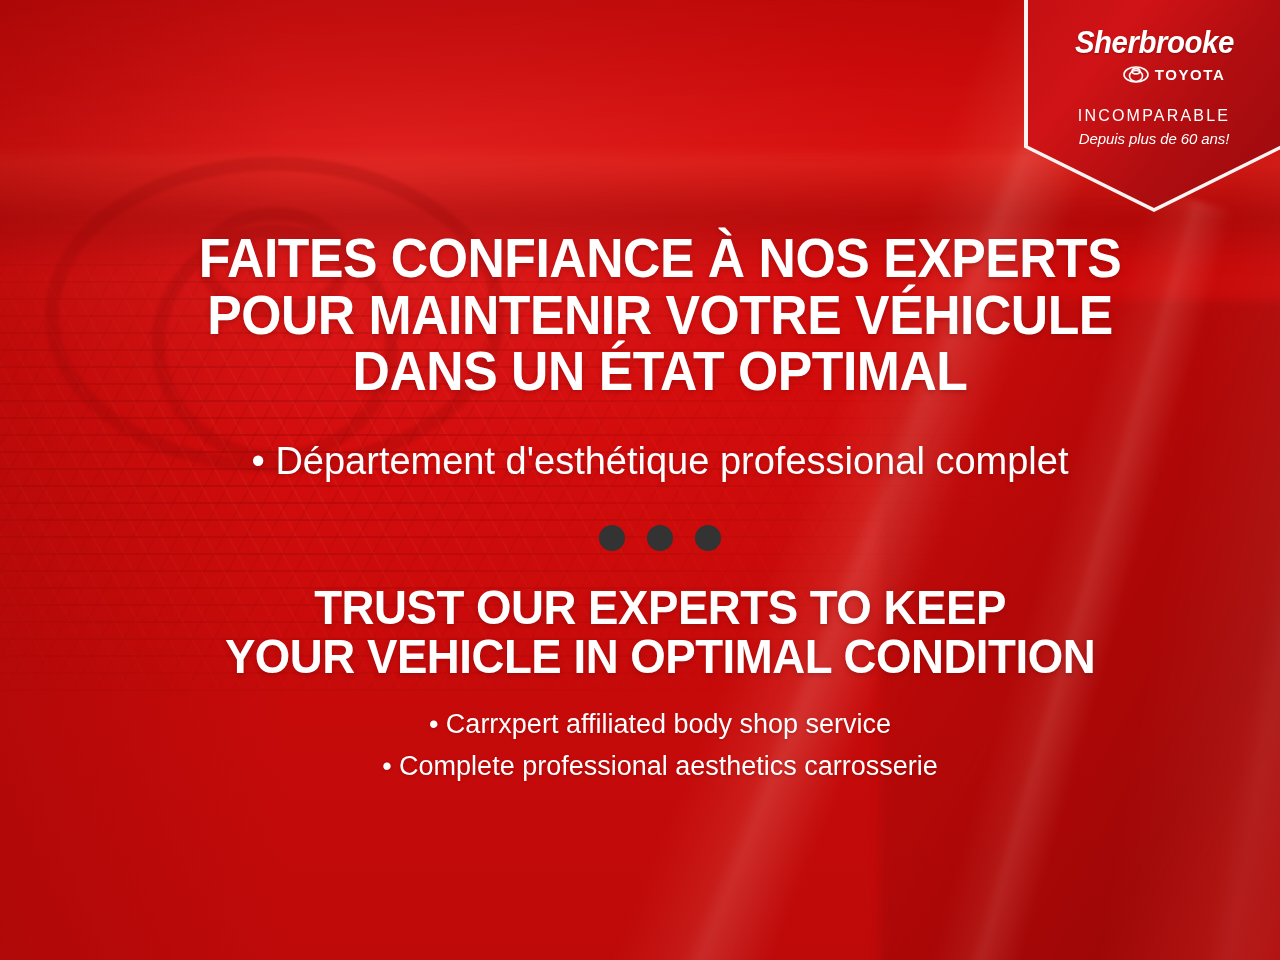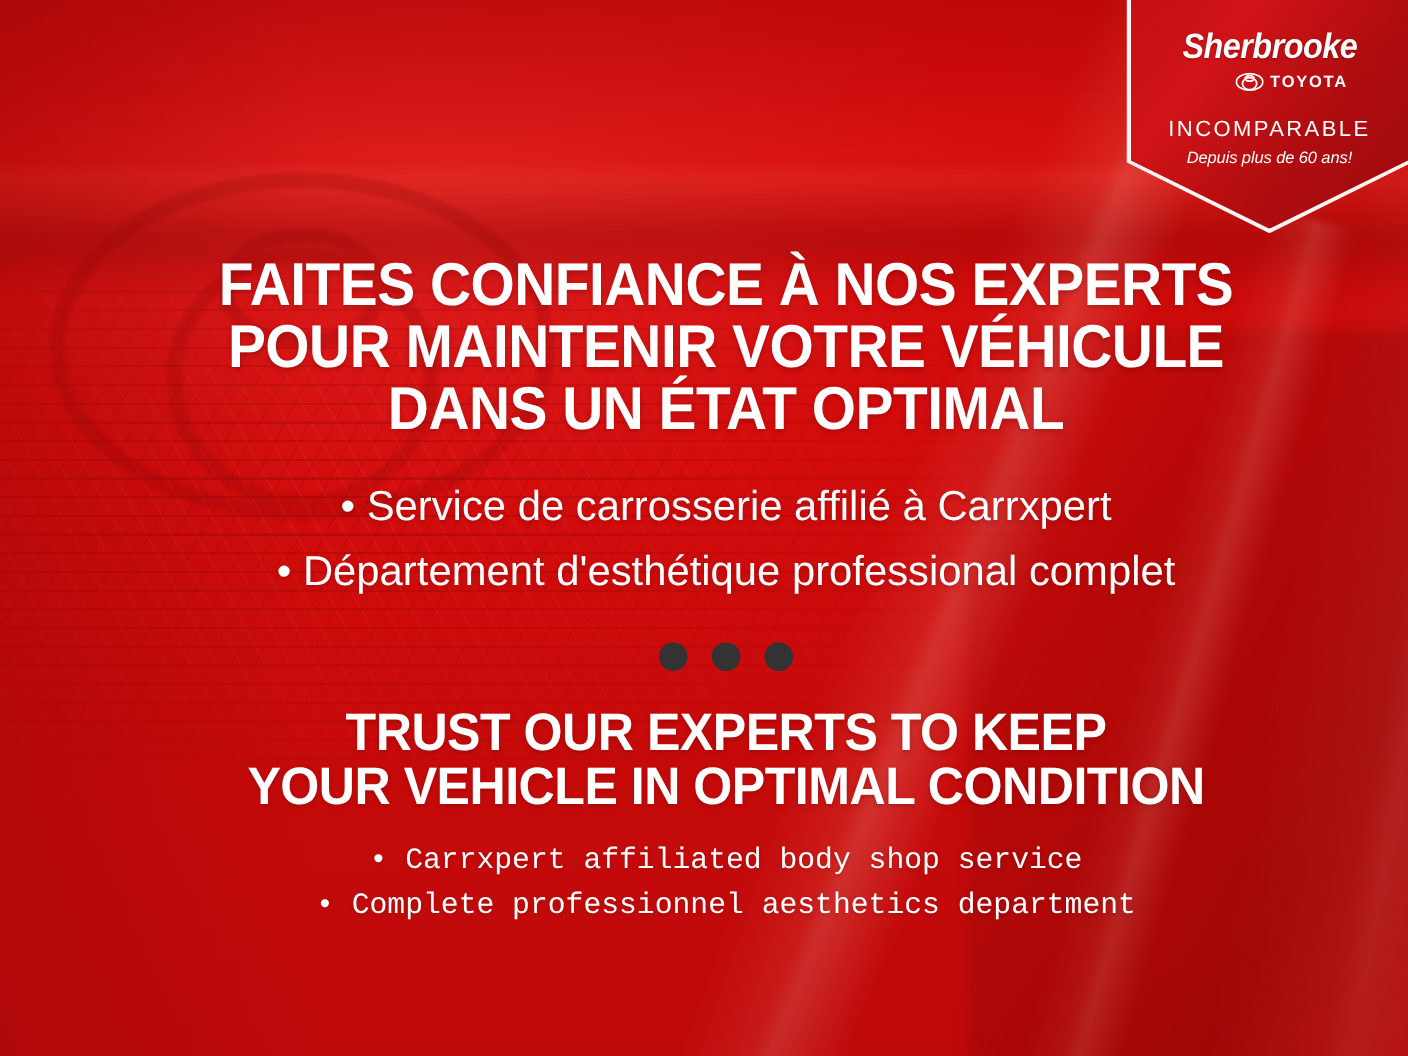--- a/index.html
+++ b/index.html
@@ -163,21 +163,21 @@
   }
   .toyota-emblem-sm { width: 26px; height: 17px; display: block; }
   .badge-toyota-text {
     color: #ffffff;
     font-weight: bold;
     font-size: 15px;
     letter-spacing: 1.6px;
   }
   .badge-incomparable {
     color: #ffffff;
-    font-size: 20px;
+    font-size: 16px;
     letter-spacing: 2.2px;
     margin-top: 24px;
     font-weight: 400;
   }
   .badge-tagline {
     color: #ffffff;
     font-weight: normal;
     font-style: italic;
     font-size: 15px;
     margin-top: 5px;
@@ -244,21 +244,20 @@
   .headline-en .ln { display: block; }
 
   .bullets-en {
     margin-top: 22px;
     color: #ffffff;
     font-size: 27px;
     line-height: 1.55;
     text-align: center;
     width: 1100px;
     text-shadow: 0 1px 3px rgba(90,0,0,0.25);
-    font-family: Liberation Mono, monospace;
   }
   .bullets-en .bullet-line { display: block; white-space: nowrap; }
 </style>
 </head>
 <body>
 
 <div id="stage">
 
   <div class="bg-base"></div>
   <div class="bg-topband"></div>
@@ -306,34 +305,33 @@
 
   <div class="content">
 
     <div class="headline headline-fr">
       <span class="ln">FAITES CONFIANCE À NOS EXPERTS</span>
       <span class="ln">POUR MAINTENIR VOTRE VÉHICULE</span>
       <span class="ln">DANS UN ÉTAT OPTIMAL</span>
     </div>
 
     <div class="bullets-fr">
-      <span class="bullet-line">• Service de carrosserie affilié à Carrxpert</span>
       <span class="bullet-line">• Département d'esthétique professional complet</span>
     </div>
 
     <div class="dots">
       <span class="dot"></span>
       <span class="dot"></span>
       <span class="dot"></span>
     </div>
 
     <div class="headline headline-en">
       <span class="ln">TRUST OUR EXPERTS TO KEEP</span>
       <span class="ln">YOUR VEHICLE IN OPTIMAL CONDITION</span>
     </div>
 
     <div class="bullets-en">
       <span class="bullet-line">• Carrxpert affiliated body shop service</span>
-      <span class="bullet-line">• Complete professionnel aesthetics department</span>
+      <span class="bullet-line">• Complete professional aesthetics carrosserie</span>
     </div>
 
   </div>
 </div>
 
 </body></html>

